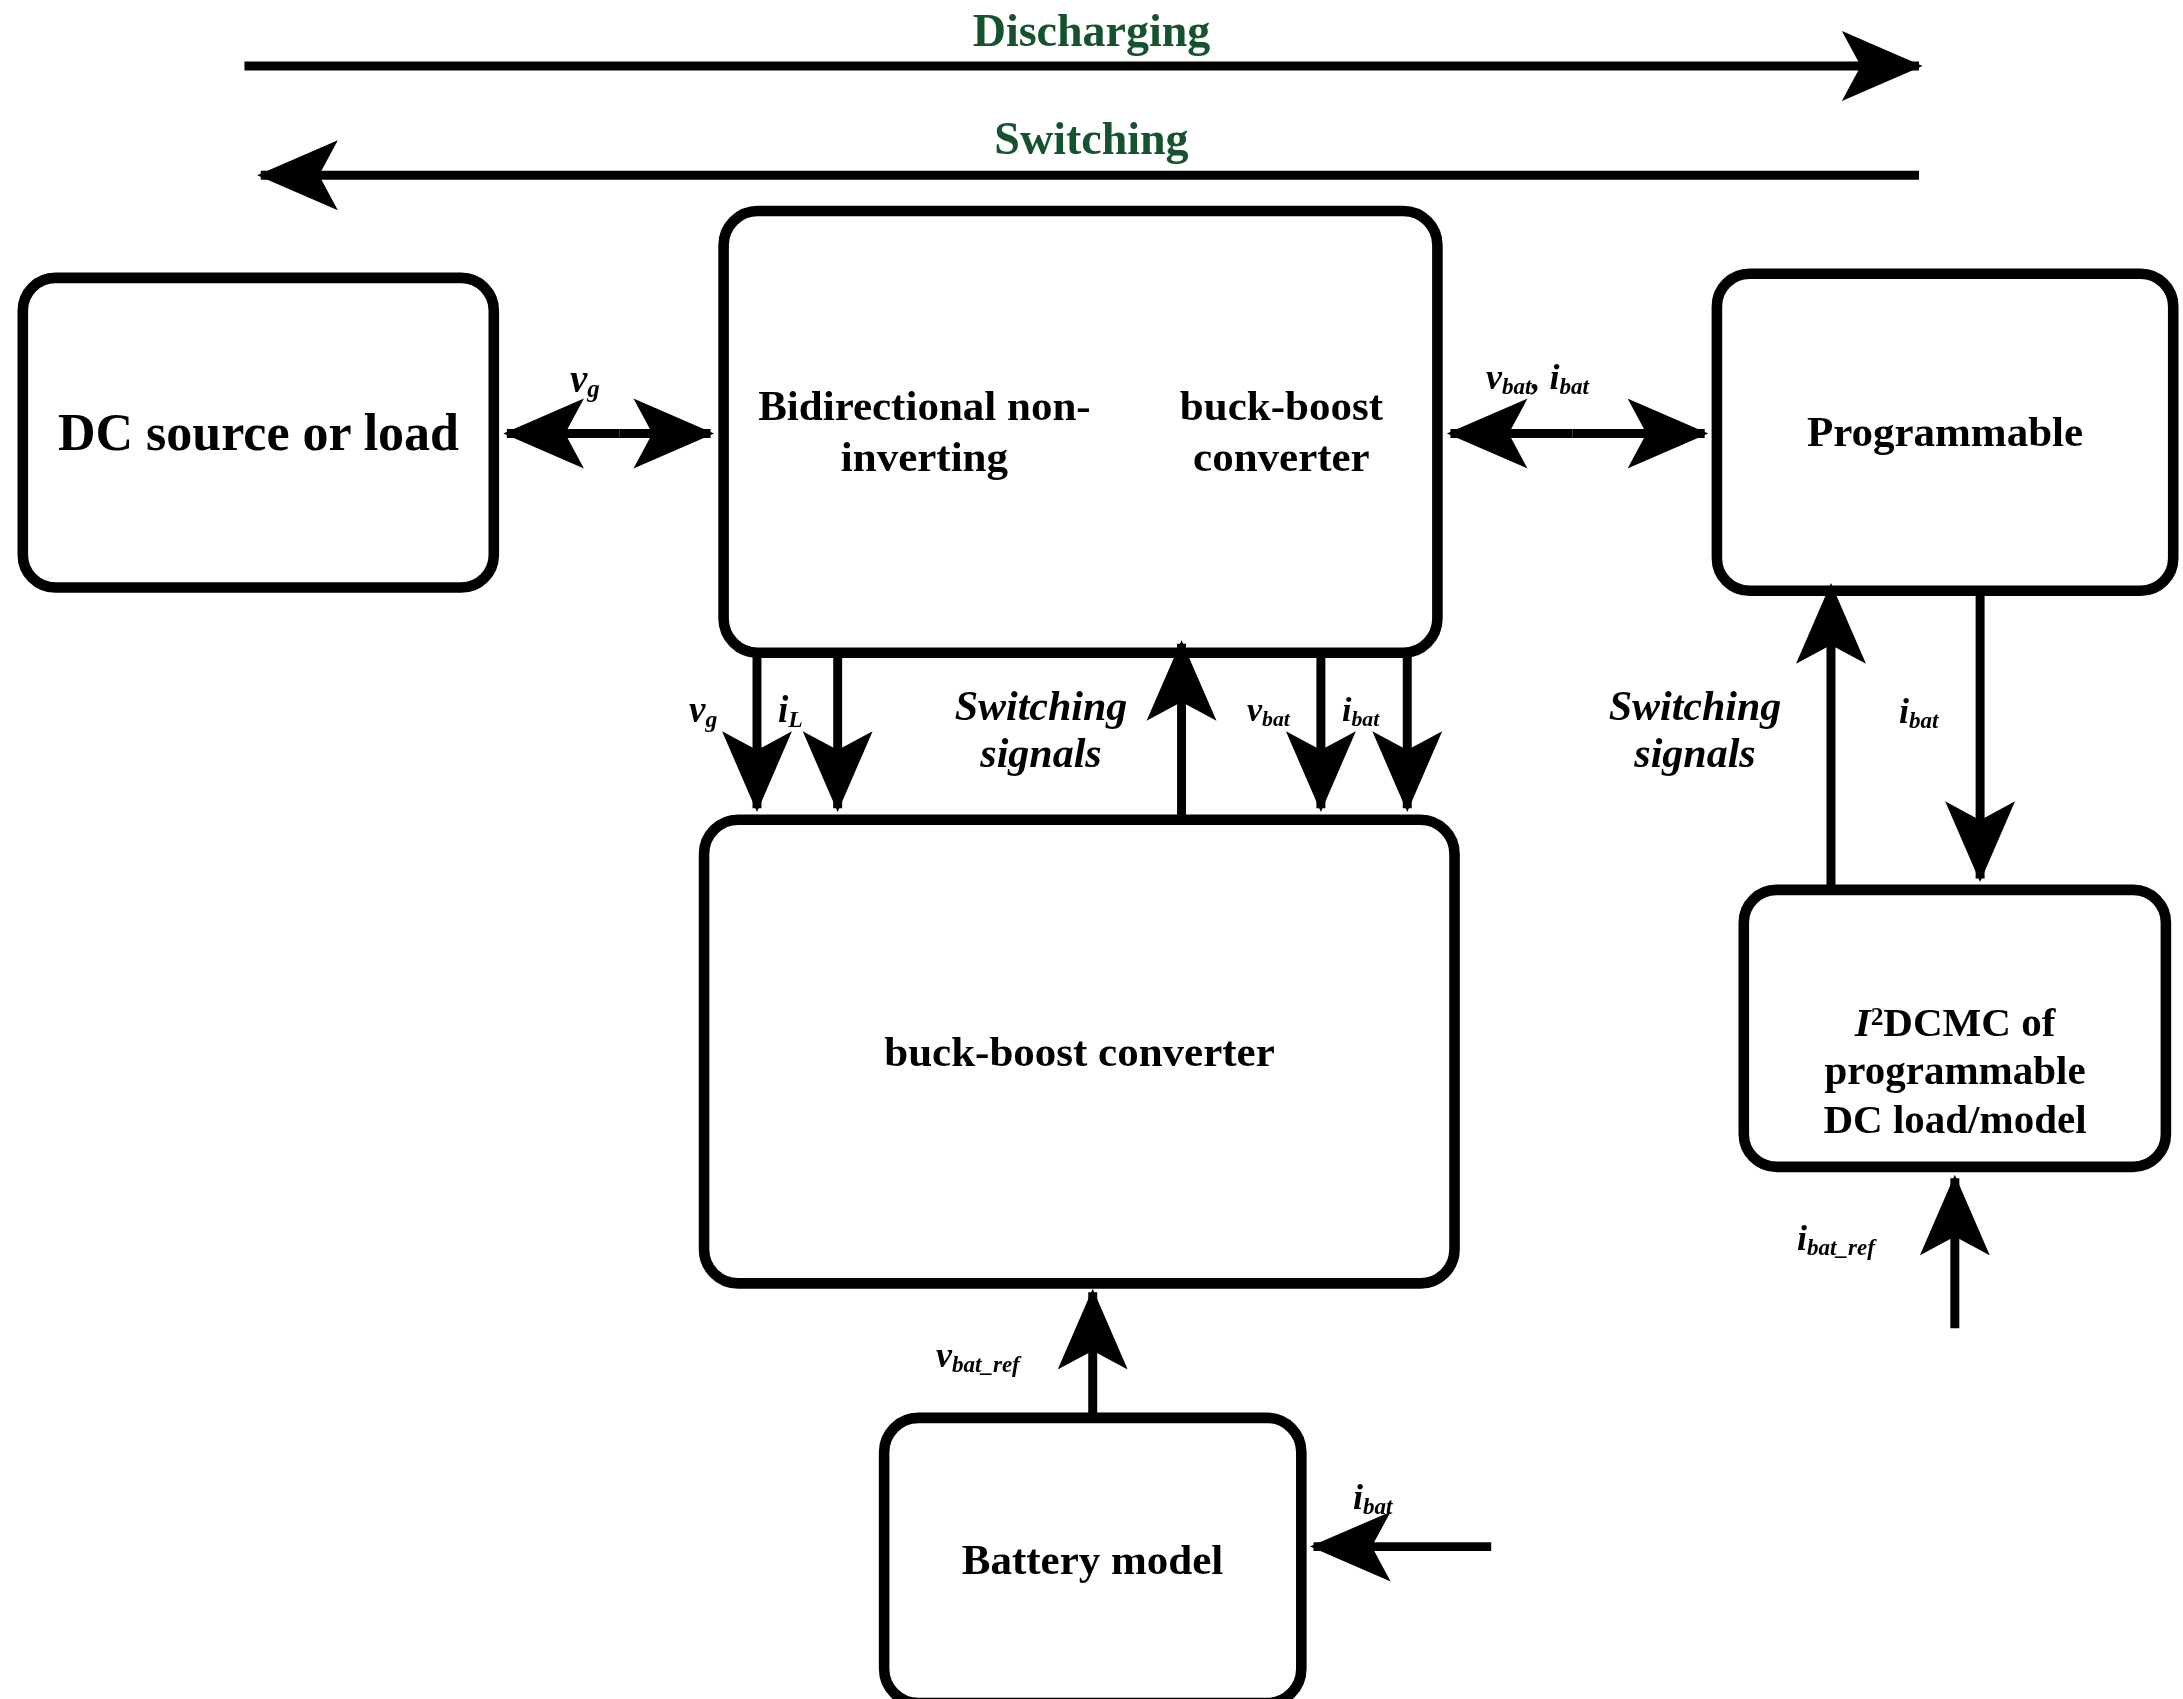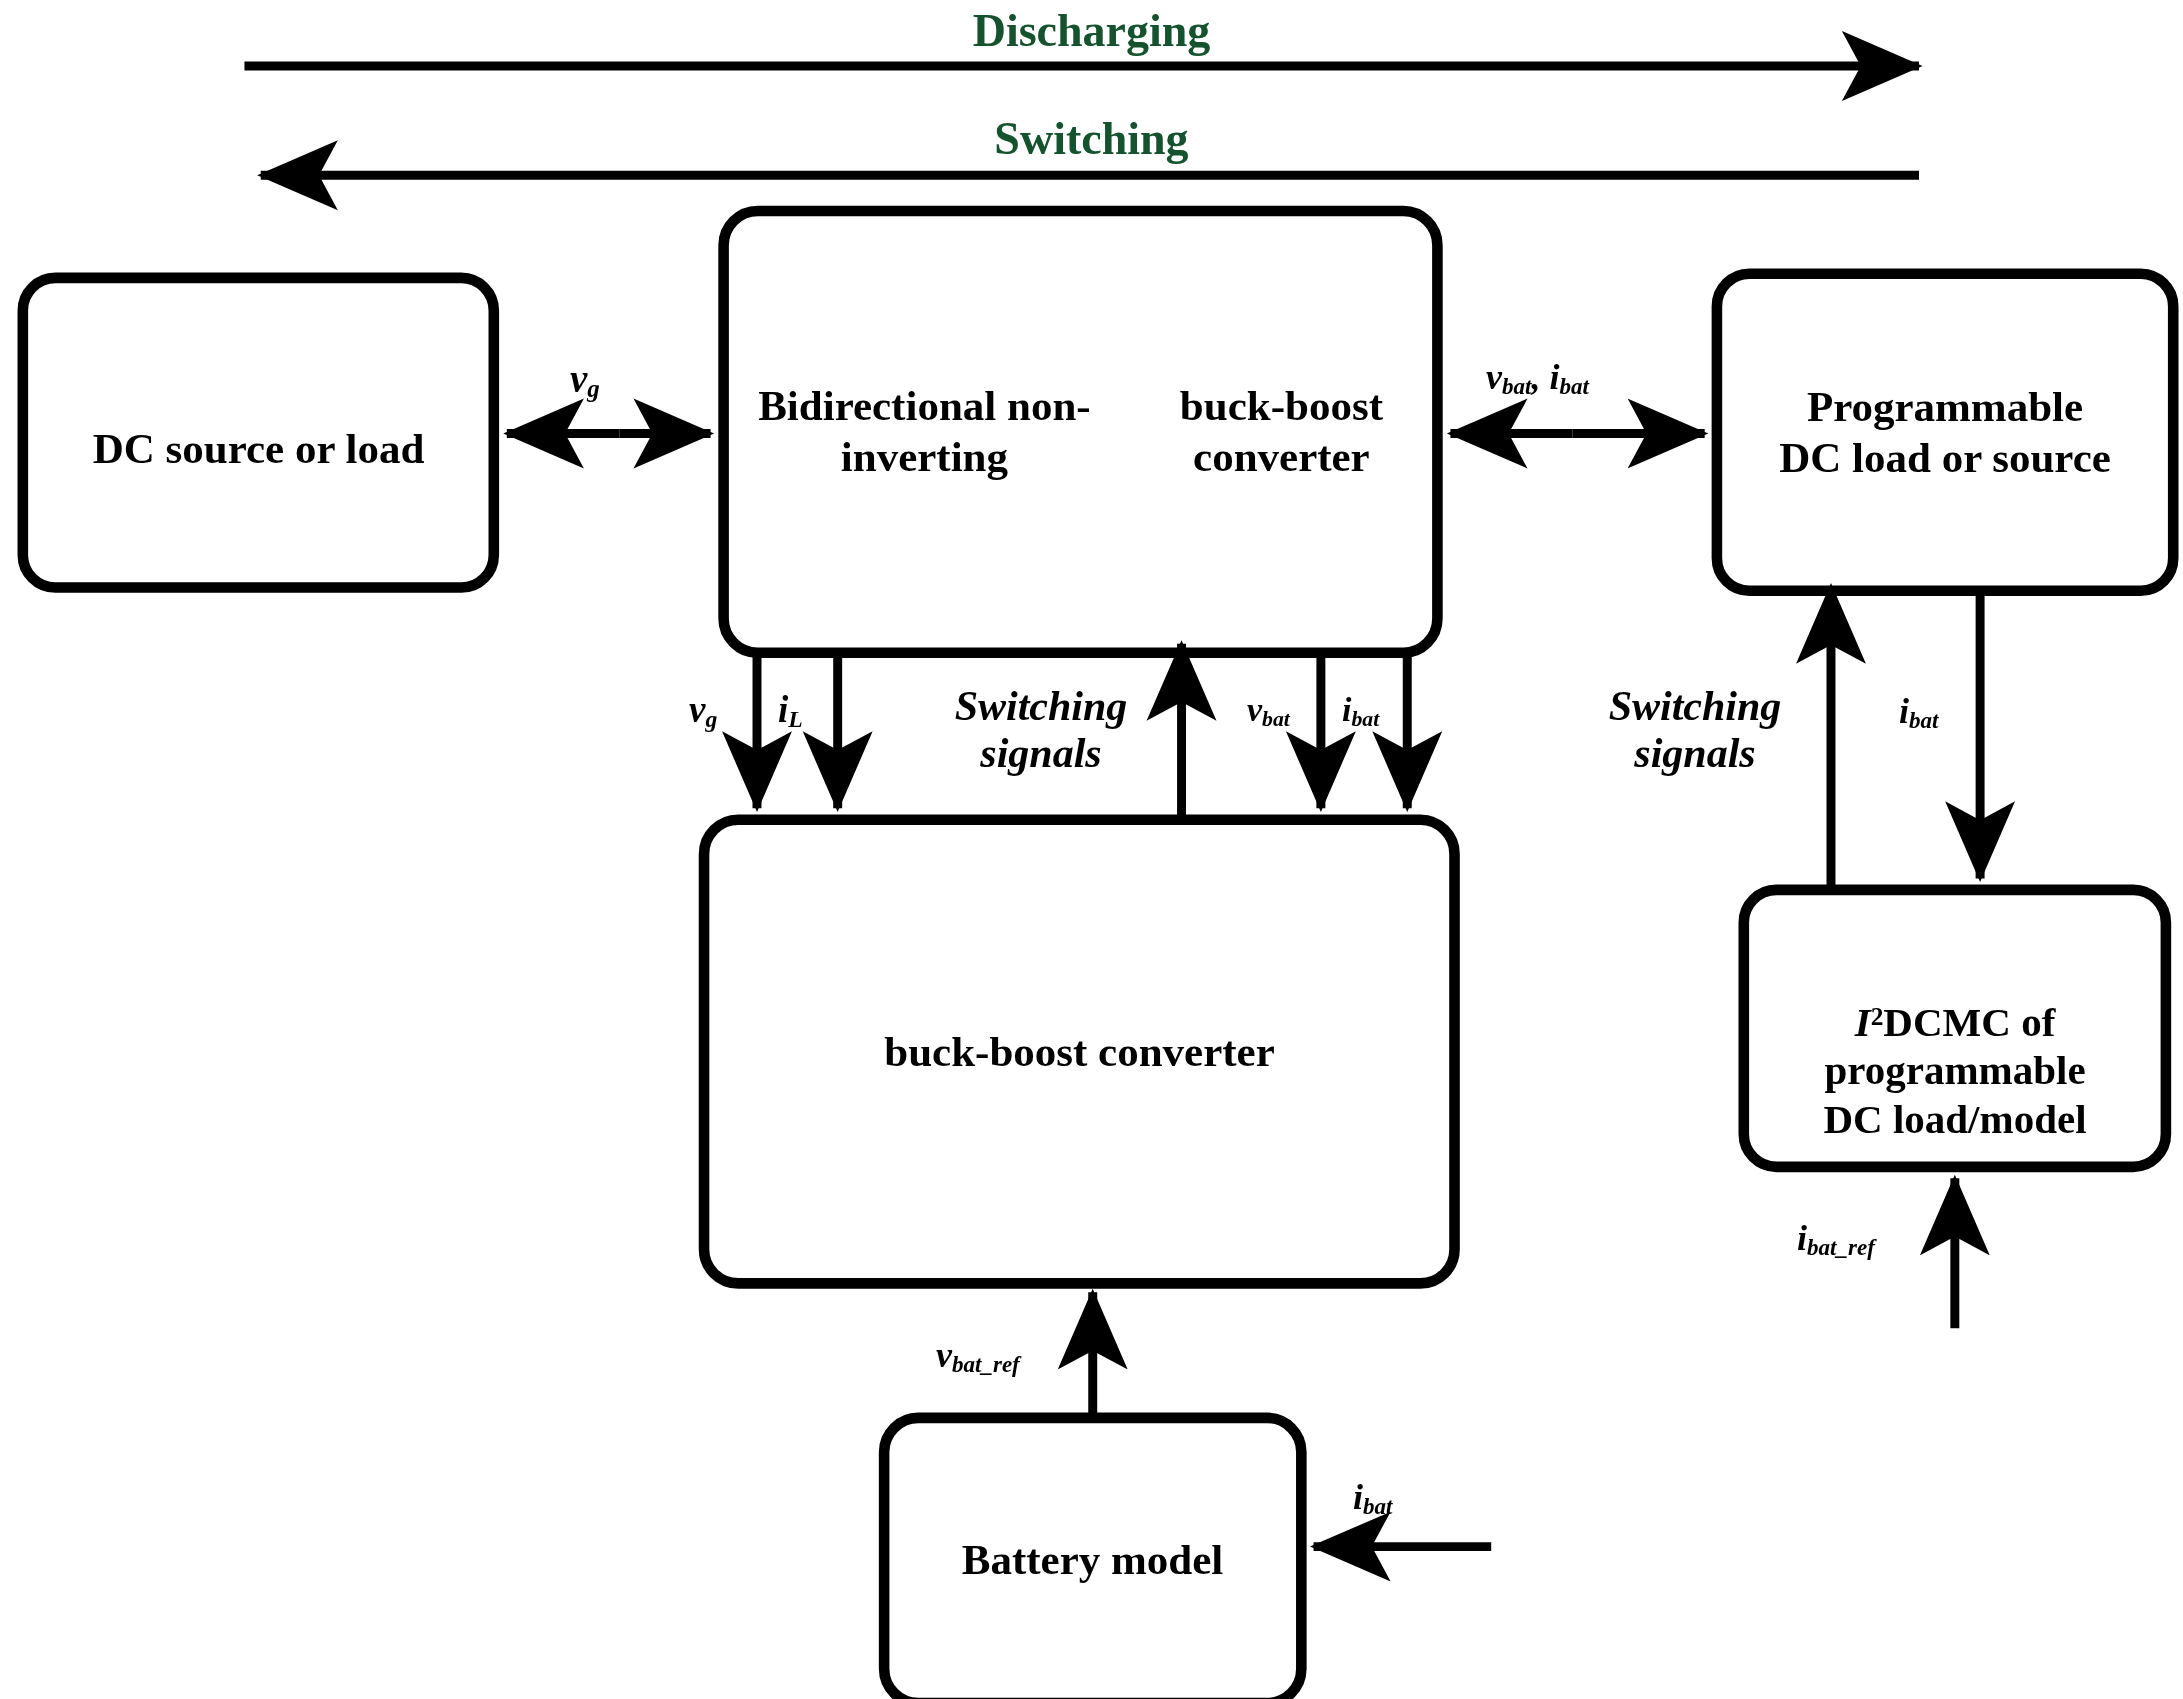--- a/index.html
+++ b/index.html
@@ -73,32 +73,31 @@
     </g>
   </svg>
 
   <div class="hdr" style="left:0;top:4.1px;width:2183px;font-size:46px;">
     <span>Discharging</span>
   </div>
   <div class="hdr" style="left:0;top:112px;width:2183px;font-size:46px;">
     <span>Switching</span>
   </div>
 
-  <div class="blocktext" style="left:23px;top:294px;width:471px;height:310px;font-size:43px;">
+  <div class="blocktext" style="left:23px;top:278px;width:471px;height:310px;font-size:52px;">
     <span>DC source or load</span>
   </div>
 
   <div class="blocktext" style="left:724px;top:211px;width:714px;height:442px;font-size:43px;flex-direction:row;">
     <span>Bidirectional non-inverting</span>
     <span>buck-boost converter</span>
   </div>
 
   <div class="blocktext" style="left:1717px;top:274px;width:456px;height:317px;font-size:43px;flex-direction:column;">
     <span>Programmable</span>
-    <span>DC load or source</span>
   </div>
 
   <div class="blocktext" style="left:704px;top:820px;width:751px;height:464px;font-size:43px;flex-direction:column;">
     <span>buck-boost converter</span>
   </div>
 
   <div class="blocktext" style="left:1744px;top:932px;width:422px;height:277px;font-size:41px;flex-direction:column;">
     <span><em>I</em><sup>2</sup><span>DCMC of</span></span>
     <span>programmable</span>
     <span>DC load/model</span>

